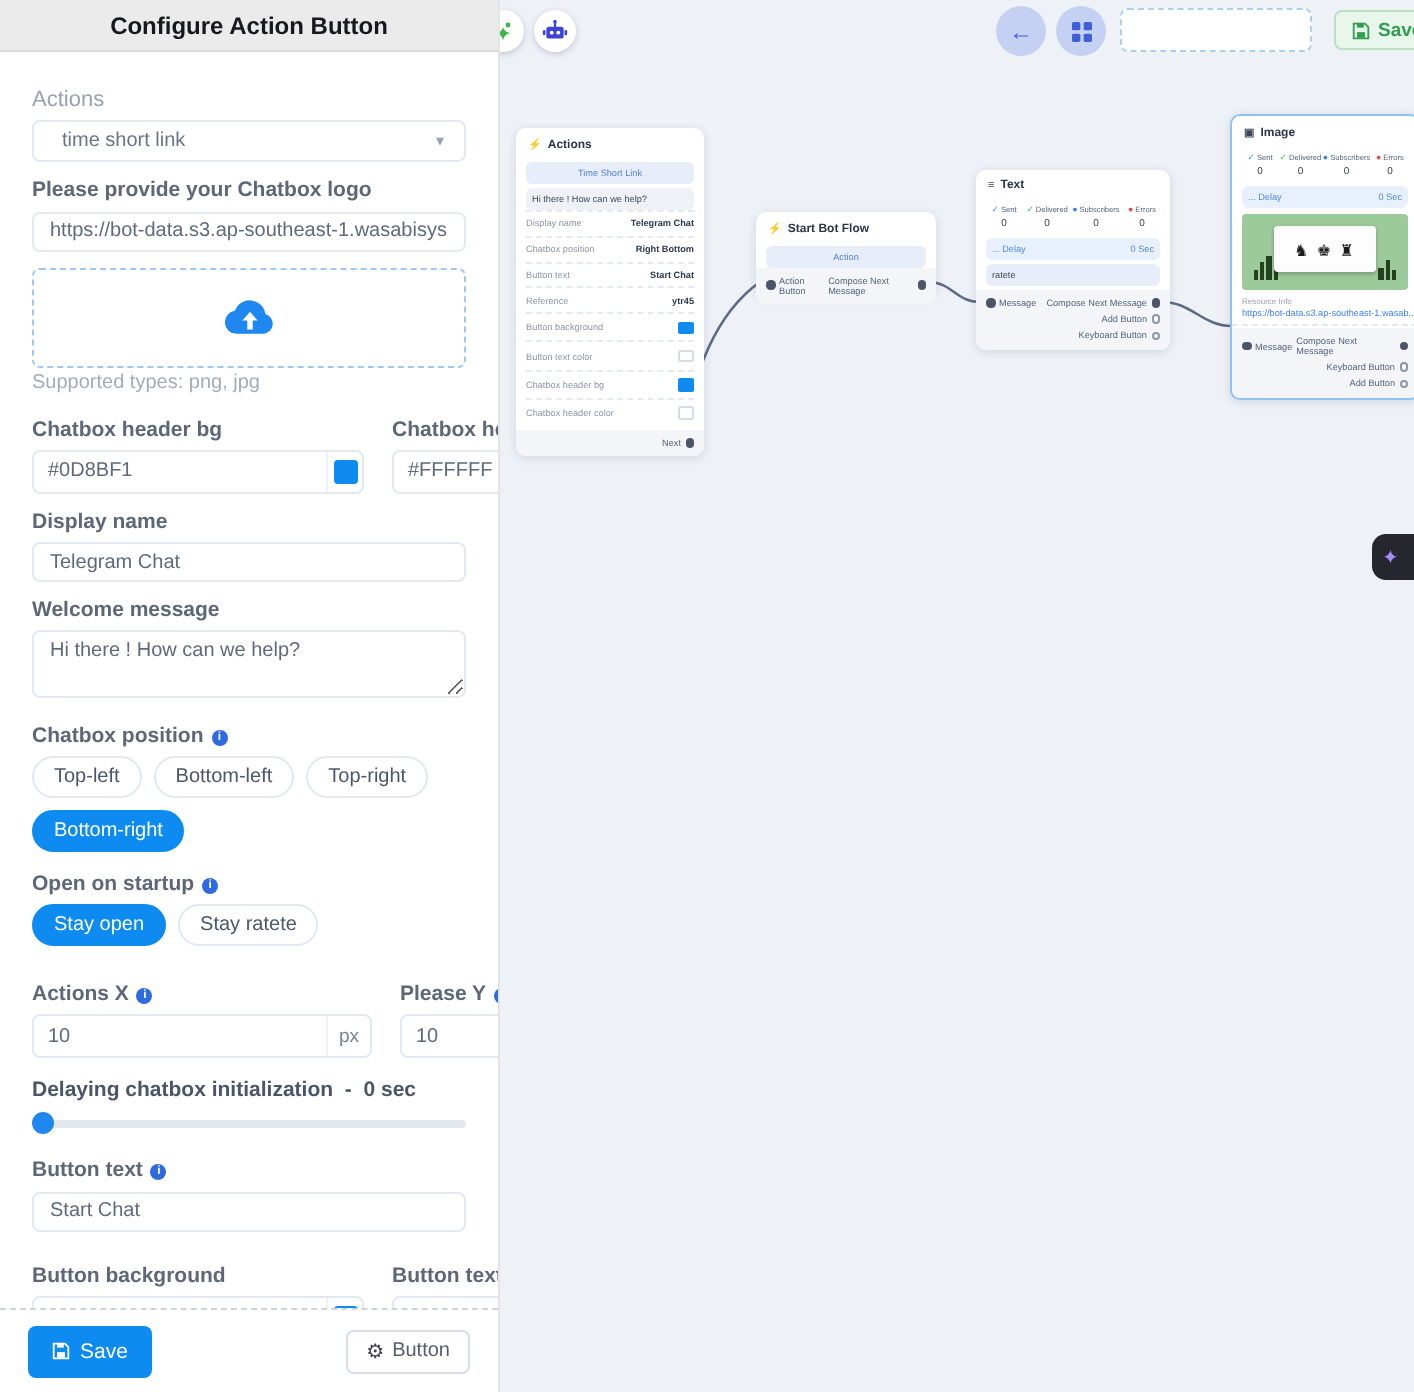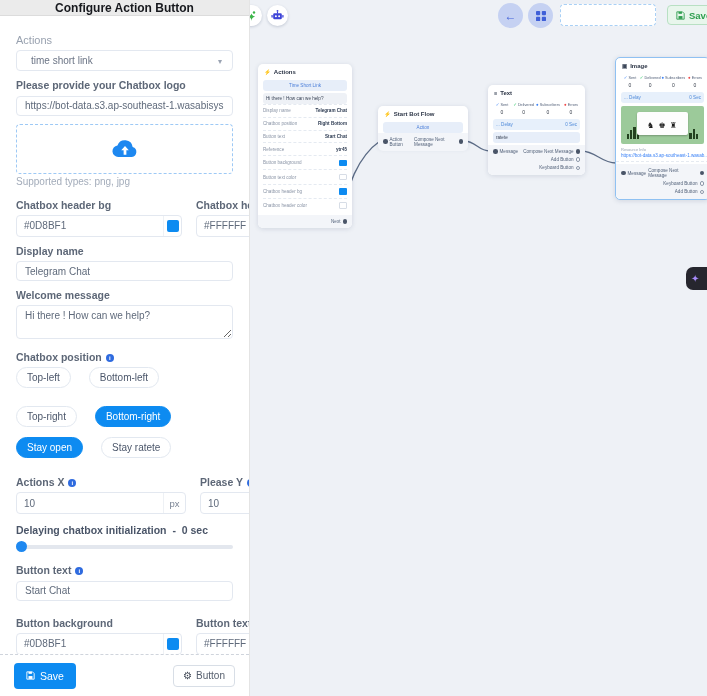--- a/index.html
+++ b/index.html
@@ -3,21 +3,21 @@
 <meta charset="utf-8">
 <style>
   * { margin:0; padding:0; box-sizing:border-box; }
   html,body { width:707px; height:696px; overflow:hidden; background:#fff;
     font-family:"Liberation Sans", sans-serif; }
   .app { display:flex; width:707px; height:696px; }
 
   
   .panel { width:250px; flex:0 0 250px; background:#fff; position:relative;
     border-right:1px solid #e4e4e4; overflow:hidden; height:696px; }
-  .panel-header { height:16px; background:#ebebeb; border-bottom:1px solid #dcdcdc;
+  .panel-header { height:26px; background:#ebebeb; border-bottom:1px solid #dcdcdc;
     display:flex; align-items:center; justify-content:center;
     font-size:12px; font-weight:bold; color:#16181d; }
   .pbody { padding:10px 0 0 0; }
   .plabel { font-size:10.5px; color:#5d6777; font-weight:600; padding:0 16px; margin:8px 0 4px; }
   .plabel.light { color:#98a1af; font-weight:400; font-size:11px; }
   .field { margin:0 16px 8px; }
   .pselect { border:1px solid #e3e8f0; border-radius:4px; height:21px; display:flex;
     align-items:center; justify-content:space-between; padding:0 10px 0 14px;
     font-size:10px; color:#6b7485; background:#fff; cursor:pointer; }
   .caret::after{ content:"▾"; color:#9aa3b2; font-size:8px; }
@@ -32,21 +32,21 @@
   .two-col { display:grid; grid-template-columns:1fr 1fr; column-gap:14px; padding:0 16px; margin-bottom:8px; }
   .two-col .plabel { padding:0; }
   .cgroup { border:1px solid #e3e8f0; border-radius:4px; height:22px; display:flex; align-items:center; overflow:hidden; }
   .cgroup input { flex:1; min-width:0; border:0; outline:none; font-size:10px; color:#5f6a7b;
     padding:0 7px; font-family:"Liberation Sans",sans-serif; }
   .sw { width:18px; height:100%; border-left:1px solid #eef1f5; display:flex; align-items:center; justify-content:center; flex:0 0 18px; }
   .sw i { width:12px; height:12px; border-radius:2px; display:block; }
   .sw-blue { background:#0d8bf1; }
   .unit { flex:0 0 22px; height:100%; border-left:1px solid #eef1f5; display:flex;
     align-items:center; justify-content:center; font-size:9.5px; color:#7a8494; }
-  .pillrow { display:flex; gap:18px; padding:0 16px; margin-bottom:10px; flex-wrap:wrap; }
+  .pillrow { display:flex; gap:6px; padding:0 16px; margin-bottom:10px; flex-wrap:wrap; }
   .pill { border:1px solid #e2e8f0; border-radius:999px; padding:4px 10px; font-size:10px;
     color:#4c576b; background:#fff; cursor:pointer; white-space:nowrap; }
   .pill.active { background:#0d8bf1; border-color:#0d8bf1; color:#fff; }
   .info { display:inline-block; width:8px; height:8px; border-radius:50%; background:#2f6bdf;
     color:#fff; font-size:6px; line-height:8px; text-align:center; vertical-align:1px; margin-left:4px; }
   .info::after { content:"i"; }
   .slider { margin:6px 16px 12px; position:relative; height:10px; }
   .slider .track { position:absolute; top:3px; left:0; right:0; height:4px; background:#e3e7ee; border-radius:2px; }
   .slider .thumb { position:absolute; top:-1px; left:0; width:11px; height:11px;
     background:#1e88f0; border-radius:50%; cursor:pointer; }
@@ -186,20 +186,21 @@
       </div>
 
       <div class="plabel"><span>Chatbox position</span><span class="info"></span></div>
       <div class="pillrow">
         <span class="pill">Top-left</span>
         <span class="pill">Bottom-left</span>
         <span class="pill">Top-right</span>
         <span class="pill active">Bottom-right</span>
       </div>
 
+      <div class="plabel"><span>Open on startup</span><span class="info"></span></div>
       <div class="pillrow">
         <span class="pill active">Stay open</span>
         <span class="pill">Stay ratete</span>
       </div>
 
       <div class="two-col">
         <div>
           <div class="plabel"><span>Actions X</span><span class="info"></span></div>
           <div class="cgroup">
             <input value="10" style="">

